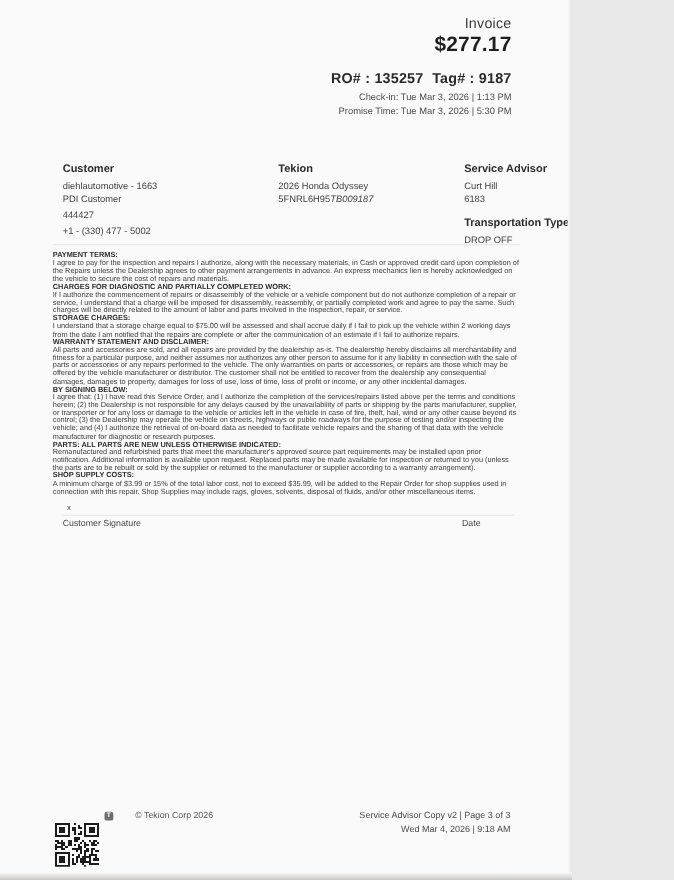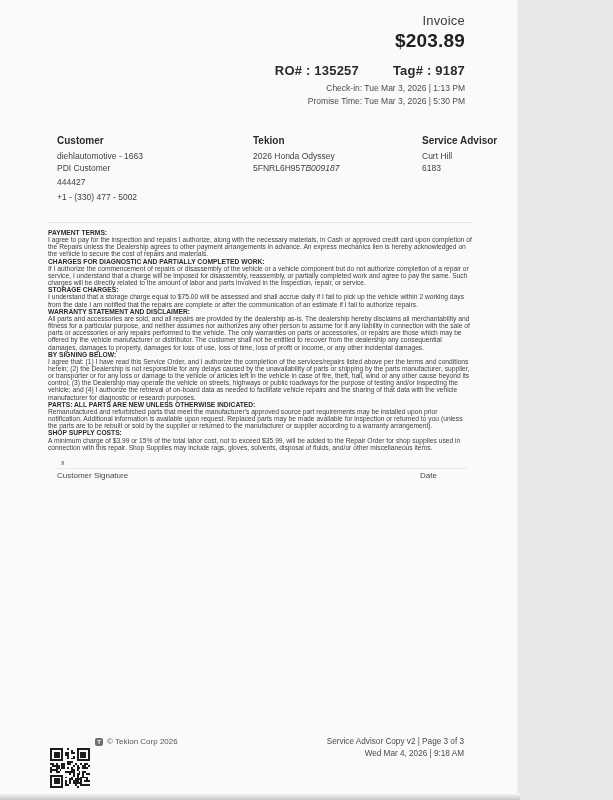--- a/index.html
+++ b/index.html
@@ -14,26 +14,26 @@
   }
   .edge-bottom{position:absolute;left:0;right:0;bottom:0;height:7px;
     background:linear-gradient(#fbfafa,#c9c7c6);}
   .edge-right{position:absolute;top:0;bottom:0;right:0;width:4px;
     background:linear-gradient(to right,#fbfafa,#e3e1e0);}
 
   
   .hdr{position:absolute;top:13px;right:55px;text-align:right;}
   .inv-label{font-size:13px;color:#3c3c3c;letter-spacing:.2px;}
   .inv-amount{font-size:19px;font-weight:bold;color:#1f1f1f;margin-top:2px;letter-spacing:.2px;}
-  .ro-tag{display:flex;justify-content:flex-end;gap:34px;
+  .ro-tag{display:flex;justify-content:flex-end;gap:8px;
     font-size:13px;font-weight:bold;color:#2a2a2a;margin-top:11px;letter-spacing:.2px;}
   .hdr-dates{margin-top:4px;font-size:8.5px;color:#4c4c4c;line-height:13px;}
 
   
-  .col{position:absolute;top:135px;}
+  .col{position:absolute;top:148px;}
   .col-customer{left:57px;width:190px;}
   .col-vehicle{left:253px;width:165px;}
   .col-advisor{left:422px;width:150px;}
   .sec-head{font-size:10px;font-weight:bold;color:#2b2b2b;margin-bottom:5px;}
   .info-line{font-size:8.5px;color:#3f3f3f;line-height:11.5px;}
   .info-line.gap{margin-top:3px;}
   .vin .it{font-style:italic;margin-top:24px;}
   .sub-block{margin-top:10px;}
 
   
@@ -44,36 +44,36 @@
   .term-body{}
 
   
   .sig{position:absolute;top:459px;left:57px;right:53px;}
   .sig-x{font-size:7px;color:#444;margin-left:4px;}
   .sig-line{border-bottom:1px solid #e9e7e6;height:2px;}
   .sig-labels{position:relative;margin-top:2px;font-size:8px;color:#474747;}
   .sig-date{position:absolute;left:363px;top:0;}
 
   
-  .foot-left{position:absolute;left:95px;top:737px;display:flex;align-items:center;gap:4px;
+  .foot-left{position:absolute;left:95px;top:737px;display:flex;align-items:center;gap:20px;
     font-size:8px;color:#555;}
   .tk-logo{width:8px;height:8px;border-radius:2px;background:#6e6e6e;color:#fbfafa;
     font-size:6px;font-weight:bold;display:flex;align-items:center;justify-content:center;line-height:1;}
   .qr{position:absolute;left:50px;top:748px;width:40px;height:40px;}
   .foot-right{position:absolute;right:56px;top:736px;text-align:right;
     font-size:8.2px;color:#4a4a4a;line-height:11.5px;}
 </style>
 </head>
 <body>
 
 <div class="page">
 
   <div class="hdr">
     <div class="inv-label">Invoice</div>
-    <div class="inv-amount">$203.89</div>
+    <div class="inv-amount">$277.17</div>
     <div class="ro-tag">
       <span>RO# : 135257</span>
       <span>Tag# : 9187</span>
     </div>
     <div class="hdr-dates">
       <div>Check-in: Tue Mar 3, 2026 | 1:13 PM</div>
       <div>Promise Time: Tue Mar 3, 2026 | 5:30 PM</div>
     </div>
   </div>
 
@@ -88,20 +88,24 @@
   <div class="col col-vehicle">
     <div class="sec-head">Tekion</div>
     <div class="info-line">2026 Honda Odyssey</div>
     <div class="info-line vin"><span>5FNRL6H95</span><span class="it">TB009187</span></div>
   </div>
 
   <div class="col col-advisor">
     <div class="sec-head">Service Advisor</div>
     <div class="info-line">Curt Hill</div>
     <div class="info-line">6183</div>
+    <div class="sub-block">
+      <div class="sec-head">Transportation Type</div>
+      <div class="info-line">DROP OFF</div>
+    </div>
   </div>
 
   <div class="terms">
     <div class="term-sec">
       <div class="term-head">PAYMENT TERMS:</div>
       <div class="term-body">I agree to pay for the inspection and repairs I authorize, along with the necessary materials, in Cash or approved credit card upon completion of the Repairs unless the Dealership agrees to other payment arrangements in advance. An express mechanics lien is hereby acknowledged on the vehicle to secure the cost of repairs and materials.</div>
     </div>
     <div class="term-sec">
       <div class="term-head">CHARGES FOR DIAGNOSTIC AND PARTIALLY COMPLETED WORK:</div>
       <div class="term-body">If I authorize the commencement of repairs or disassembly of the vehicle or a vehicle component but do not authorize completion of a repair or service, I understand that a charge will be imposed for disassembly, reassembly, or partially completed work and agree to pay the same. Such charges will be directly related to the amount of labor and parts involved in the inspection, repair, or service.</div>

